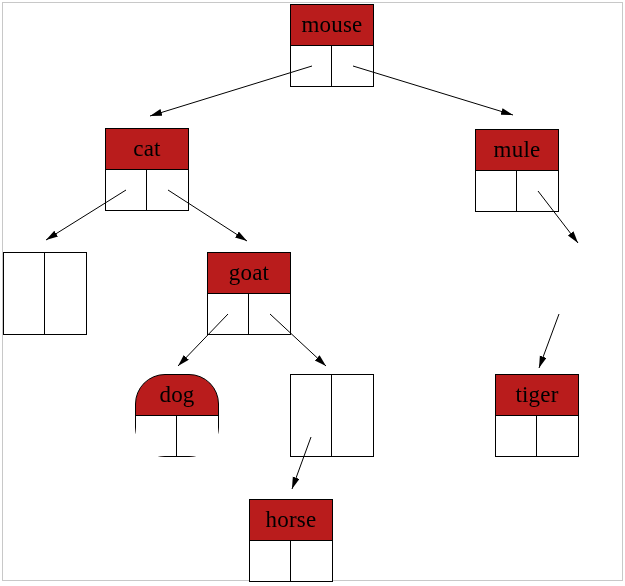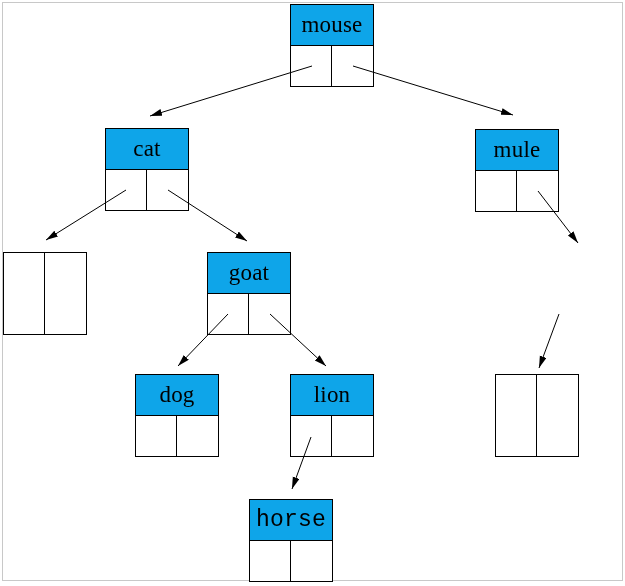--- a/index.html
+++ b/index.html
@@ -23,21 +23,21 @@
     top: 2px;
     right: 2px;
     bottom: 5px;
     border: 1px solid #c8c8c8;
     pointer-events: none;
   }
   .node {
     position: absolute;
     box-sizing: border-box;
     border: 1px solid #000000;
-    background: #0ea5e9;
+    background: #b91c1c;
     display: flex;
     flex-direction: column;
   }
   .node-title {
     box-sizing: border-box;
     height: 41px;
     border-bottom: 1px solid #000000;
     display: flex;
     align-items: center;
     justify-content: center;
@@ -98,41 +98,41 @@
         <div class="cell right"></div>
       </div>
     </div>
     <div class="node" style="left: 207px; top: 252px; width: 84px; height: 83px; justify-content: center;">
       <div class="node-title">goat</div>
       <div class="node-cells">
         <div class="cell left"></div>
         <div class="cell right"></div>
       </div>
     </div>
-    <div class="node" style="left: 135px; top: 374px; width: 84px; height: 83px;">
+    <div class="node" style="left: 135px; top: 374px; width: 84px; height: 83px; border-radius: 30px;">
       <div class="node-title">dog</div>
       <div class="node-cells">
         <div class="cell left"></div>
         <div class="cell right"></div>
       </div>
     </div>
     <div class="node" style="left: 290px; top: 374px; width: 84px; height: 83px;">
-      <div class="node-title">lion</div>
       <div class="node-cells">
         <div class="cell left"></div>
         <div class="cell right"></div>
       </div>
     </div>
     <div class="node" style="left: 495px; top: 374px; width: 84px; height: 83px;">
+      <div class="node-title">tiger</div>
       <div class="node-cells">
         <div class="cell left"></div>
         <div class="cell right"></div>
       </div>
     </div>
-    <div class="node" style="left: 249px; top: 499px; width: 84px; height: 83px; font-family: Liberation Mono, monospace;">
+    <div class="node" style="left: 249px; top: 499px; width: 84px; height: 83px;">
       <div class="node-title">horse</div>
       <div class="node-cells">
         <div class="cell left"></div>
         <div class="cell right"></div>
       </div>
     </div>
     <svg id="edges" width="625" height="586" viewBox="0 0 625 586" xmlns="http://www.w3.org/2000/svg">
     <defs>
       <marker id="arrowhead" markerUnits="userSpaceOnUse" markerWidth="14" markerHeight="10" refX="12" refY="3.5" orient="auto">
         <path d="M0,0 L12,3.5 L0,7 Z" fill="#000000"></path>

